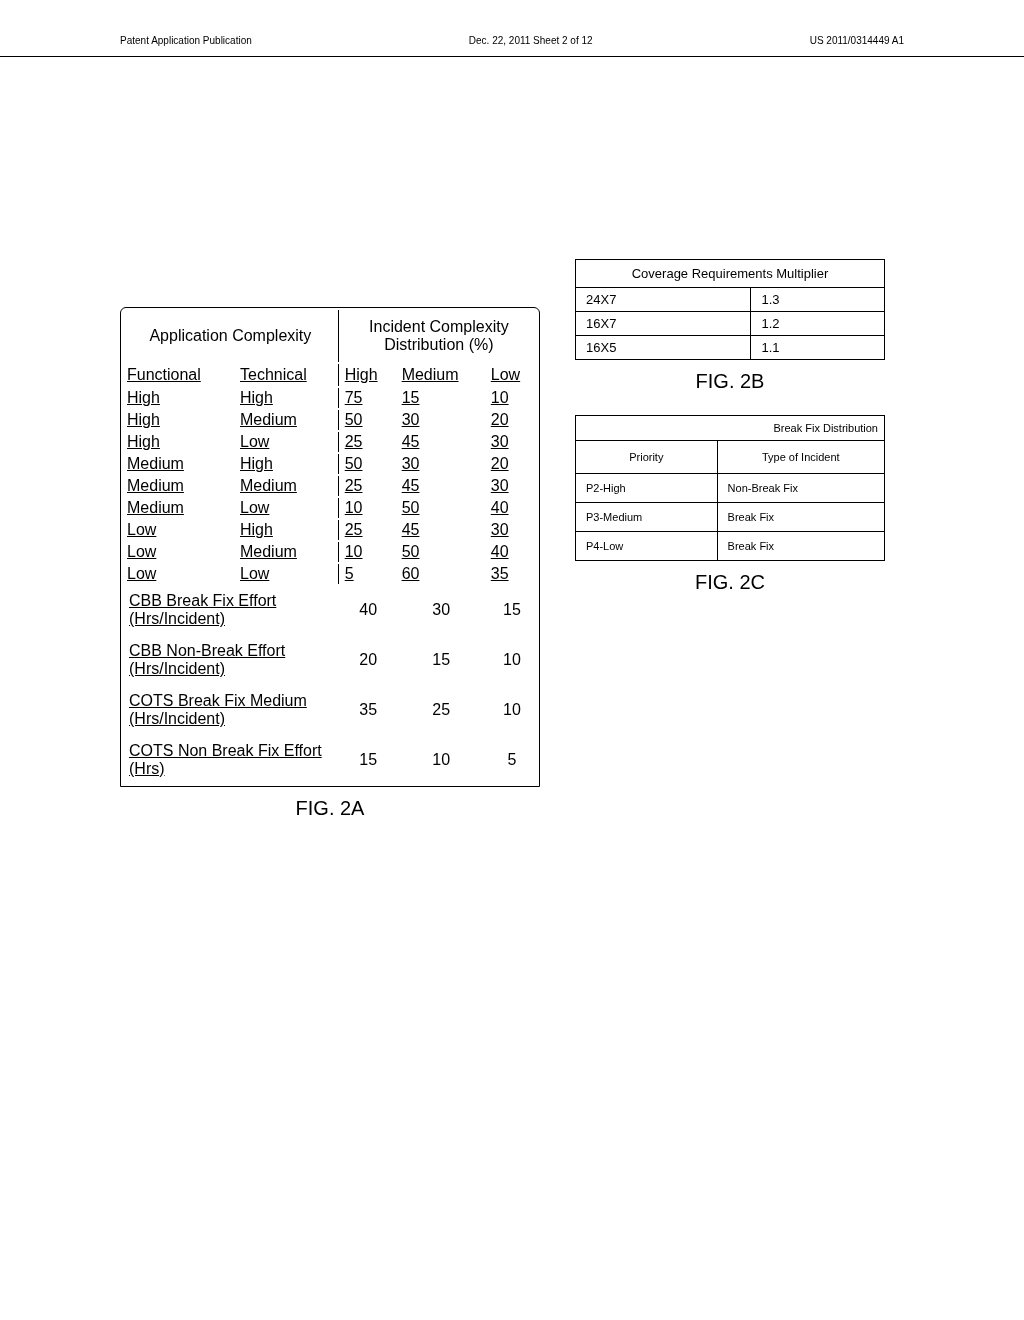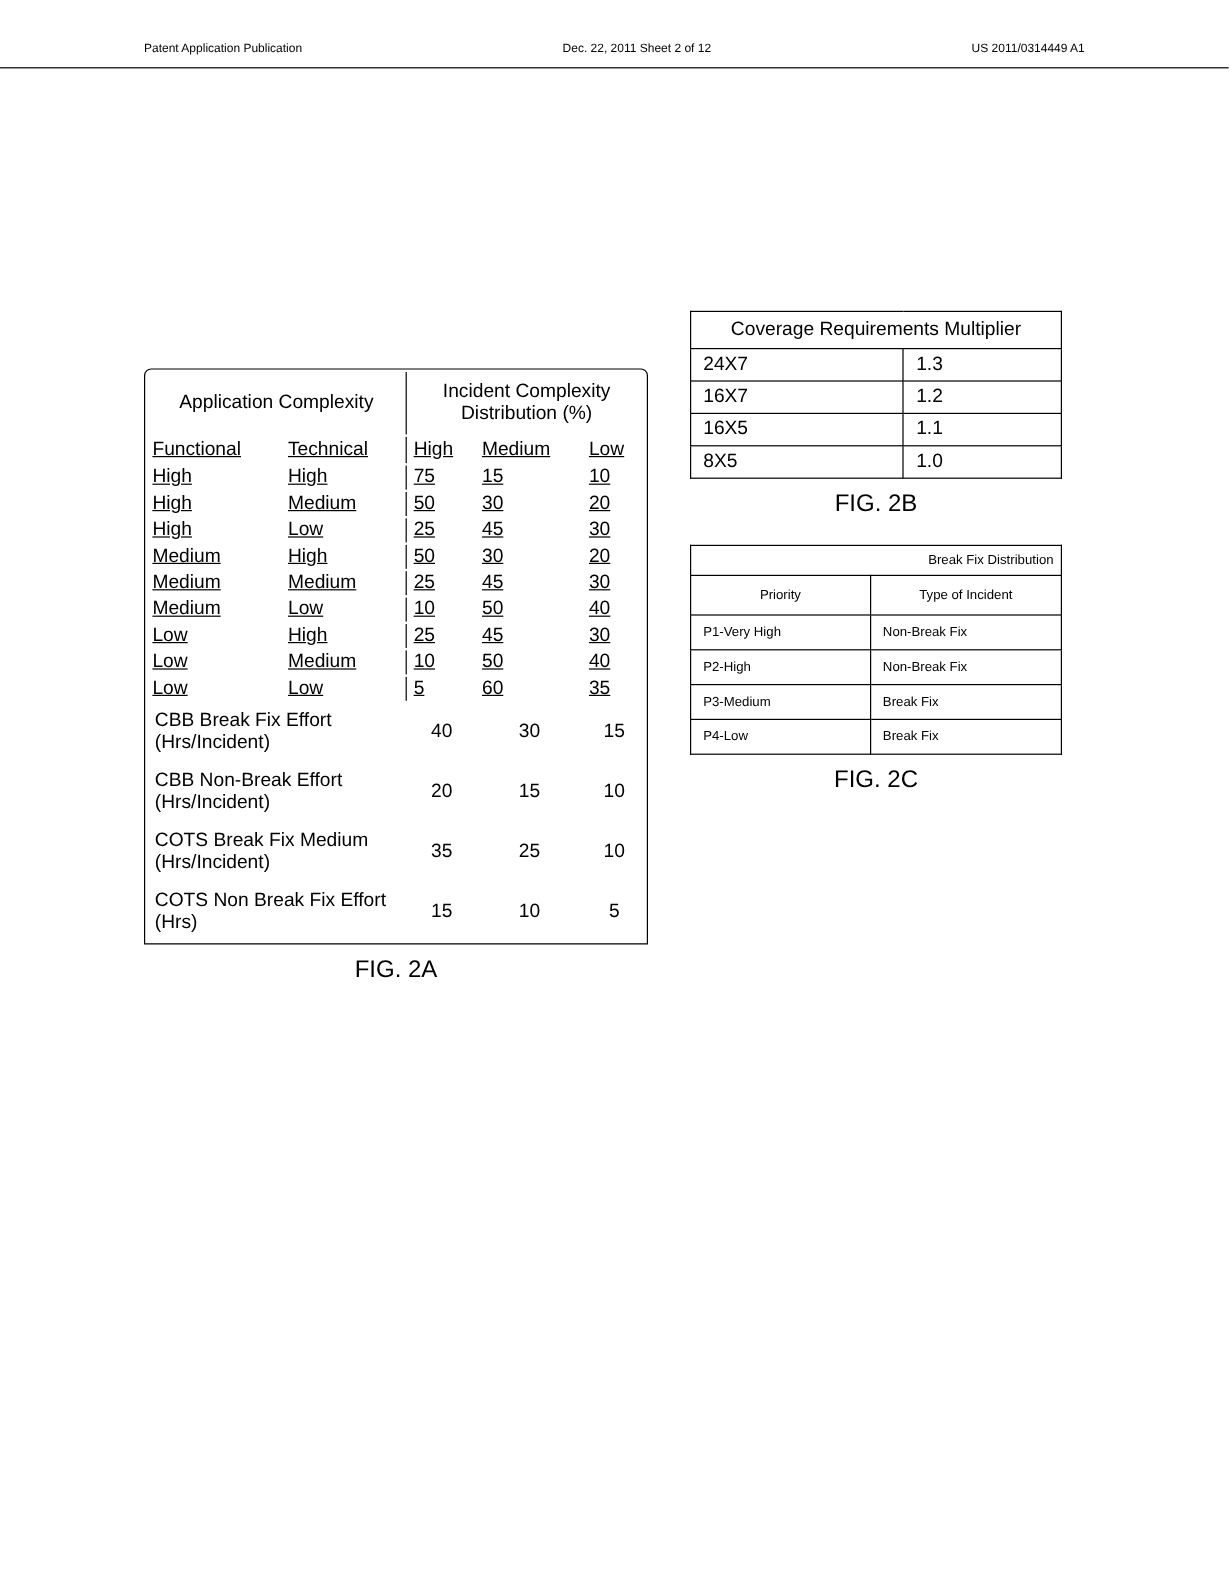--- a/index.html
+++ b/index.html
@@ -69,35 +69,36 @@
       border-right: 1px solid #000;
     }
     .tblA .effortrow td {
       padding: 6px 6px;
       text-align: left;
     }
     .tblA .effortrow td.num {
       text-align: center;
     }
     .tblA .effortrow td:first-child {
+      text-decoration: underline;
     }
     .tblA td.num {
       text-align: center;
     }
 
     .caption {
       text-align: center;
       font-size: 20px;
       margin-top: 10px;
     }
 
     
     .tblB {
       border: 1.5px solid #000;
-      font-size: 16px;
+      font-size: 13px;
       width: 100%;
       border-collapse: collapse;
     }
     .tblB td {
       border: 1px solid #000;
       padding: 4px 10px;
       text-align: left;
     }
     .tblB .hdr td {
       text-align: center;
@@ -257,40 +258,32 @@
             <td>1.3</td>
           </tr>
       <tr>
             <td>16X7</td>
             <td>1.2</td>
           </tr>
       <tr>
             <td>16X5</td>
             <td>1.1</td>
           </tr>
-      <tr>
-            <td>8X5</td>
-            <td>1.0</td>
-          </tr>
     </tbody>
       </table>
     <div class="caption">FIG. 2B</div>
 
     <table class="tblC">
       <tbody>
           <tr class="hdr">
             <td colspan="2">Break Fix Distribution</td>
           </tr>
       <tr class="subhdr">
             <td>Priority</td>
             <td>Type of Incident</td>
-          </tr>
-      <tr>
-            <td>P1-Very High</td>
-            <td>Non-Break Fix</td>
           </tr>
       <tr>
             <td>P2-High</td>
             <td>Non-Break Fix</td>
           </tr>
       <tr>
             <td>P3-Medium</td>
             <td>Break Fix</td>
           </tr>
       <tr>

